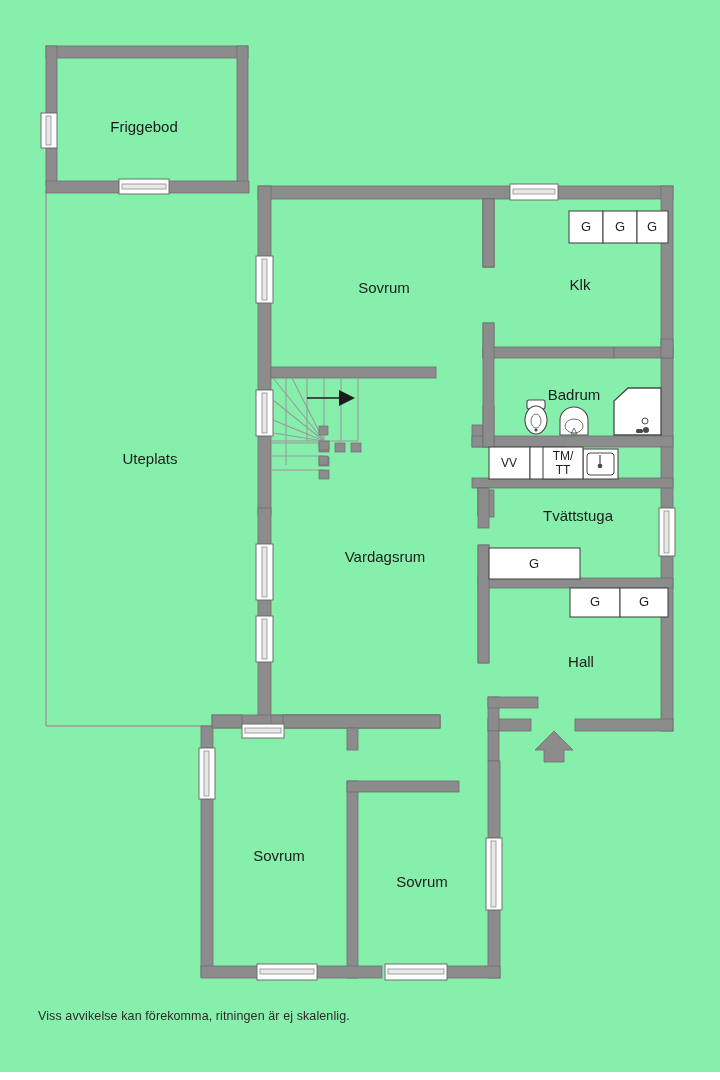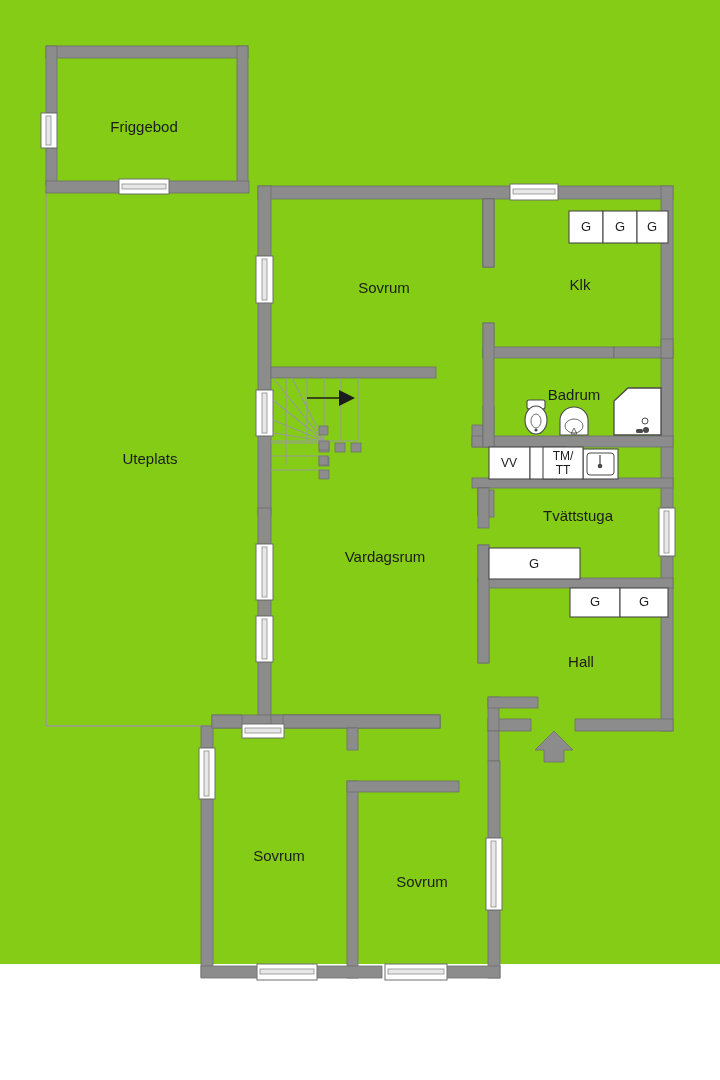--- a/index.html
+++ b/index.html
@@ -9,22 +9,22 @@
   }
   body {
     width: 720px;
     height: 1080px;
     font-family: "Liberation Sans", sans-serif;
     overflow: hidden;
   }
   #floorplan-root {
     position: relative;
     width: 720px;
-    height: 964px;
-    background: #84cc16;
+    height: 1072px;
+    background: #86efac;
   }
   #plan-svg {
     position: absolute;
     left: 0;
     top: 0;
     width: 720px;
     height: 1080px;
     display: block;
   }
   .room-label {
@@ -337,14 +337,15 @@
     <text class="cab-label" x="534" y="565">G</text>
     <text class="cab-label" x="595" y="603">G</text>
     <text class="cab-label" x="644" y="603">G</text>
 
     <text class="appl-label" x="509" y="464">VV</text>
     <text class="appl-label" x="563" y="457">TM/</text>
     <text class="appl-label" x="563" y="471">TT</text>
 
   </svg>
 
+  <div class="disclaimer">Viss avvikelse kan förekomma, ritningen är ej skalenlig.</div>
 
 </div>
 
 </body></html>

